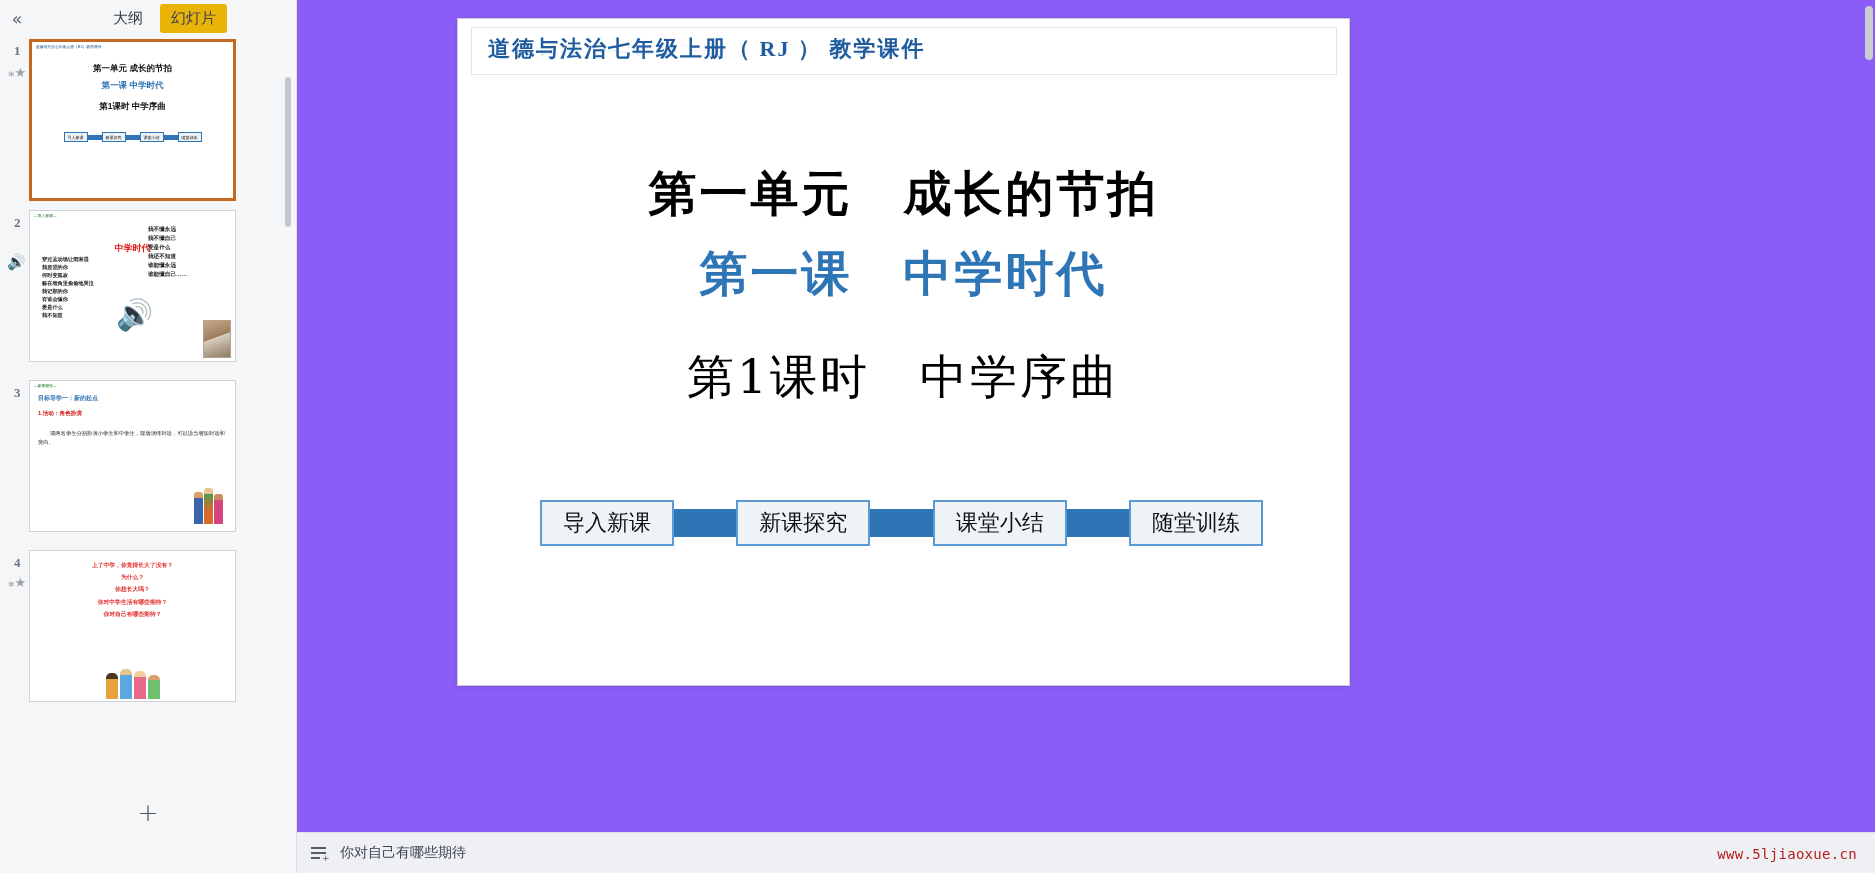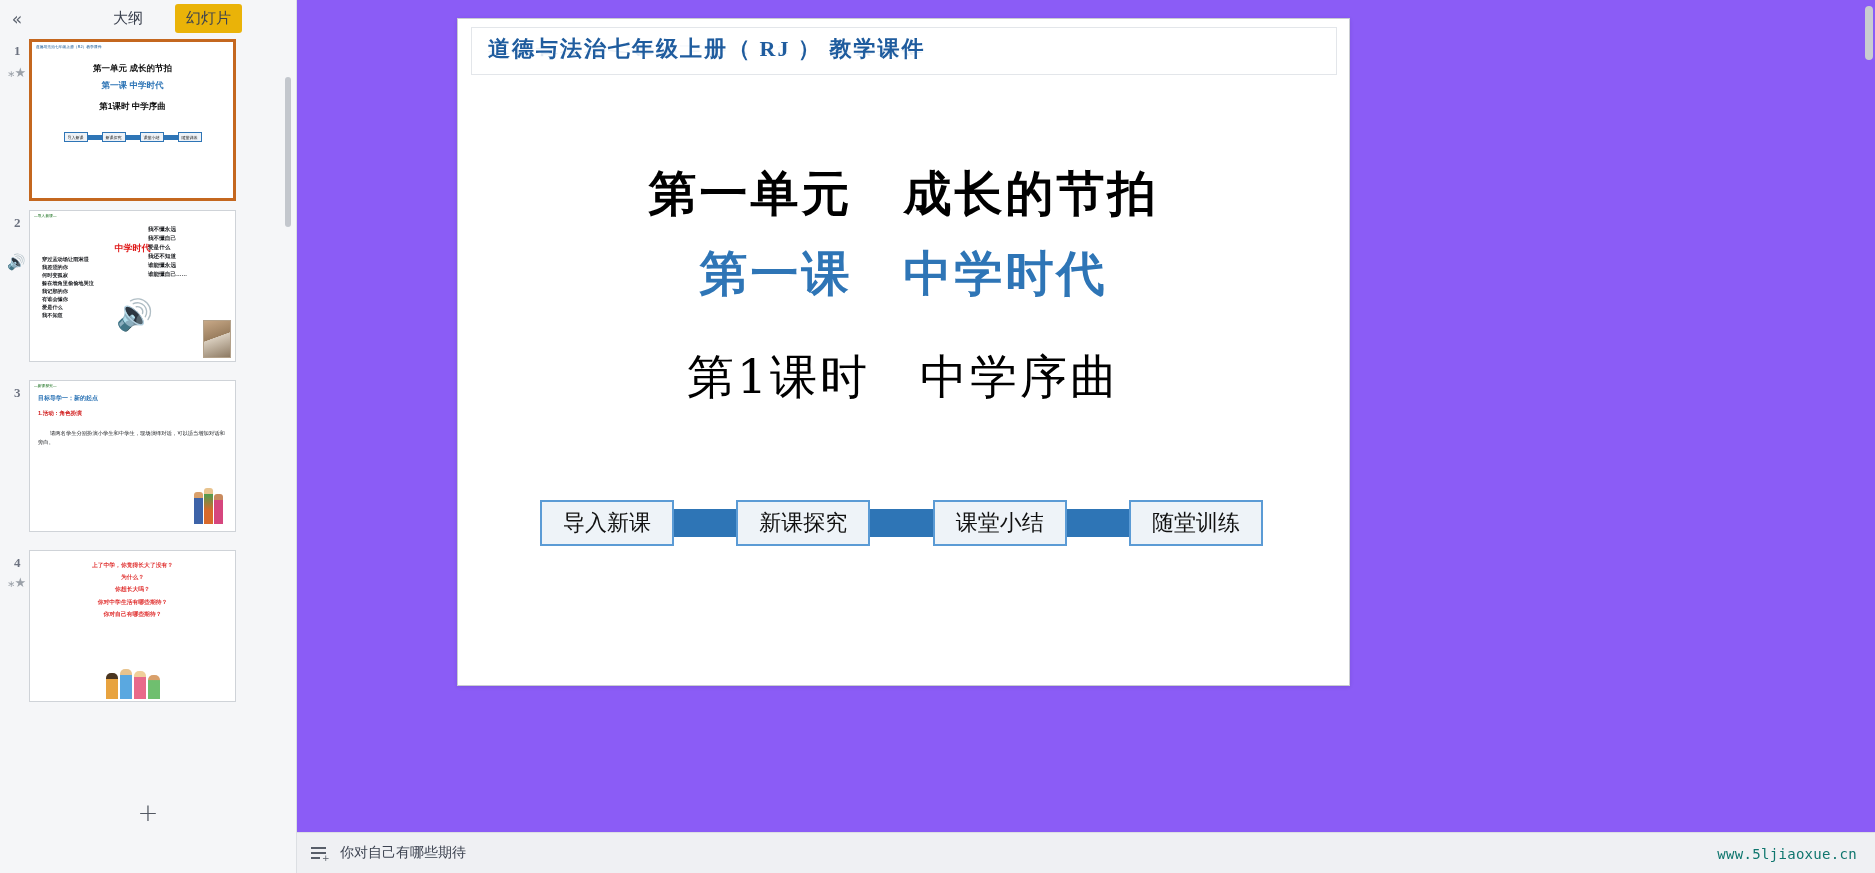--- a/index.html
+++ b/index.html
@@ -24,21 +24,21 @@
     height: 37px;
     background: #f5f6f8;
     display: flex; align-items: center;
   }
   .collapse-btn {
     width: 34px; height: 30px;
     display: flex; align-items: center; justify-content: center;
     color: #5d6470; font-size: 17px; cursor: pointer;
     font-family: "DejaVu Sans", sans-serif;
   }
-  .tabs { display: flex; align-items: center; margin-left: 68px; gap: 21px; }
+  .tabs { display: flex; align-items: center; margin-left: 68px; gap: 6px; }
   .tab {
     font-size: 15px; color: #3c4250;
     padding: 5px 11px; border-radius: 3px; cursor: pointer;
     font-family: "DejaVu Sans", "Liberation Sans", sans-serif;
   }
   .tab.active { background: #eab308; }
 
   .thumb-scroll {
     position: absolute; top: 37px; left: 0;
     width: 297px; height: 795px;
@@ -248,21 +248,21 @@
     font-size: 9px; color: #585e69; line-height: 1;
     font-family: "DejaVu Sans", sans-serif;
   }
   .notes-text {
     margin-left: 11px; font-size: 14px; color: #3c4250;
     font-family: "DejaVu Sans", "Liberation Sans", sans-serif;
     cursor: text;
   }
   .watermark {
     position: absolute; right: 18px; bottom: 11px;
-    font-size: 14px; color: #0f766e; letter-spacing: .3px;
+    font-size: 14px; color: #b91c1c; letter-spacing: .3px;
     font-family: "DejaVu Sans Mono", monospace;
   }
 
   .main-vscroll-track {
     position: absolute; right: 2px; top: 6px;
     width: 8px; height: 690px; background: transparent;
   }
   .main-vscroll-thumb {
     position: absolute; right: 2px; top: 6px;
     width: 8px; height: 54px; border-radius: 4px;

